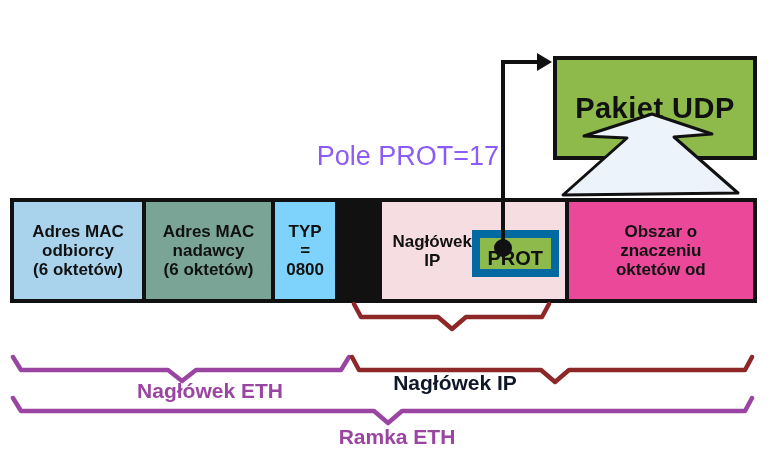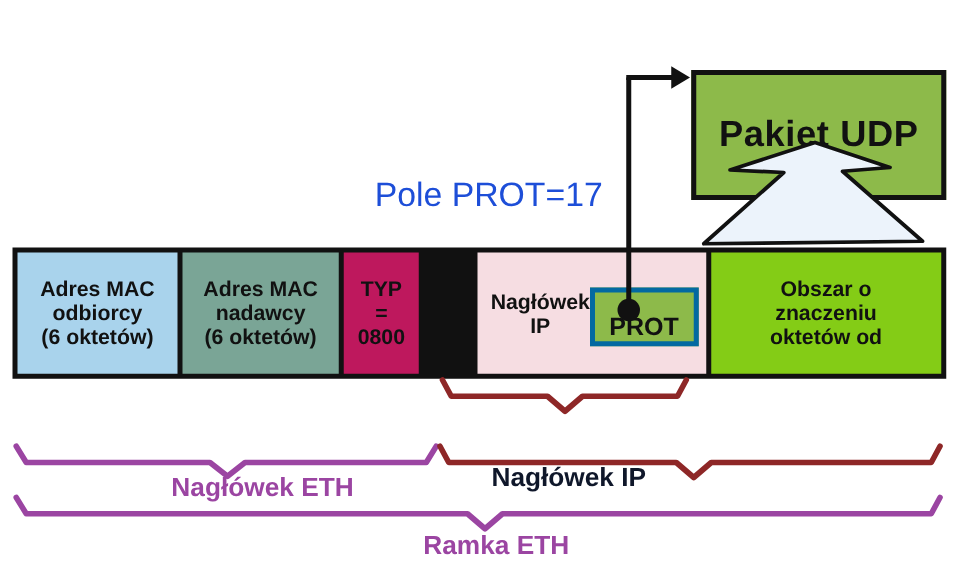--- a/index.html
+++ b/index.html
@@ -9,46 +9,46 @@
   }
   
   .udp-box{
     position:absolute;left:553px;top:10px;width:204px;height:104px;
     background:#8dba4a;border:4px solid #111;box-sizing:border-box;
     display:flex;align-items:center;justify-content:center;margin-top:46px;
   }
   .udp-box span{font-weight:bold;font-size:29px;letter-spacing:.5px;}
   
   .prot-note{
-    position:absolute;left:283px;top:141px;width:216px;text-align:center;
-    font-size:27px;color:#1d4ed8;
+    position:absolute;left:283px;top:141px;width:216px;text-align:right;
+    font-size:27px;color:#8b5cf6;
   }
   
   .frame-row{
     position:absolute;left:10px;top:198px;width:747px;height:105px;
     background:#111;box-sizing:border-box;padding:4px;display:flex;gap:4px;
   }
   .cell{
     height:97px;box-sizing:border-box;display:flex;flex-direction:column;
     align-items:center;justify-content:center;text-align:center;
     font-weight:bold;font-size:17px;line-height:19px;
   }
   .c-macdst{width:136px;background:#a9d3ec;}
   .c-macsrc{width:133px;background:#7aa596;}
-  .c-type{width:64px;background:#be185d;}
+  .c-type{width:64px;background:#7dd3fc;}
   .c-ipheader{width:194px;background:#f6dde2;position:relative;margin-left:43px;}
-  .c-payload{width:196px;background:#84cc16;}
+  .c-payload{width:196px;background:#ec4899;}
   .ipheader-label{
     position:absolute;left:0;top:0;width:100px;height:100%;
     display:flex;flex-direction:column;align-items:center;justify-content:center;
     font-weight:bold;font-size:17px;line-height:19px;
   }
   .prot-box{
     position:absolute;right:6px;top:28px;width:87px;height:47px;
-    background:#8dba4a;border:4px solid #0369a1;box-sizing:border-box;
+    background:#8dba4a;border:8px solid #0369a1;box-sizing:border-box;
     display:flex;align-items:flex-end;justify-content:center;
   }
   .prot-box span{font-weight:bold;font-size:20px;line-height:20px;padding-bottom:1px;}
   
   .overlay{position:absolute;left:0;top:0;width:770px;height:458px;pointer-events:none;}
   
   .brace-label{
     position:absolute;transform:translateX(-50%);font-weight:bold;font-size:21px;
     white-space:nowrap;
   }

